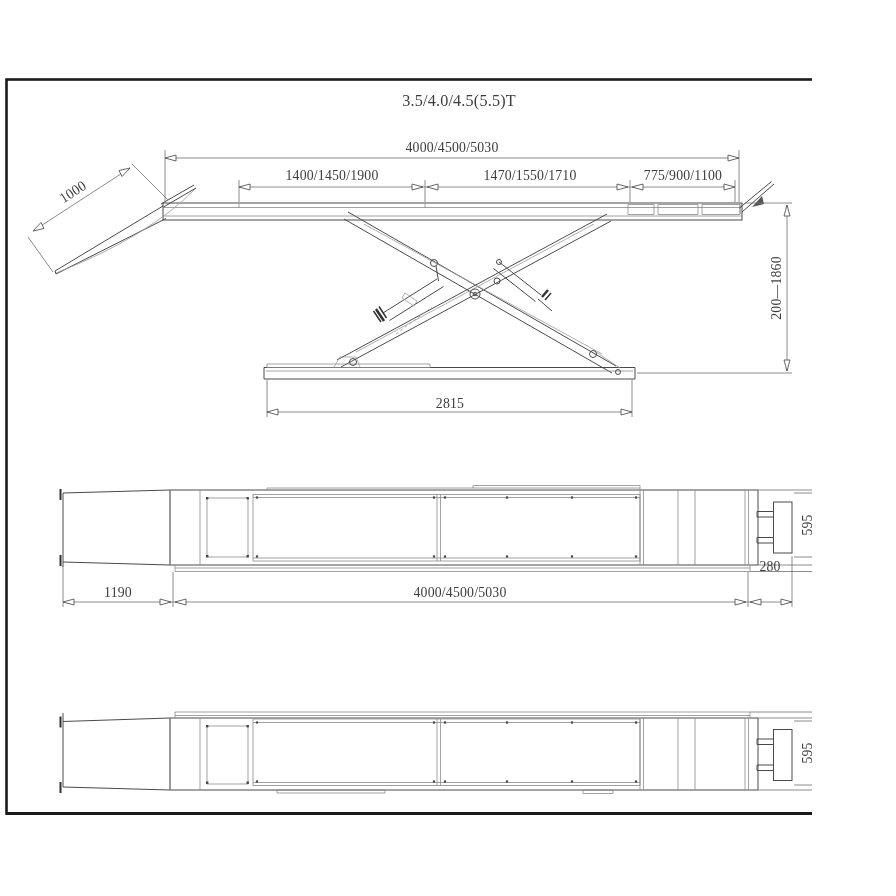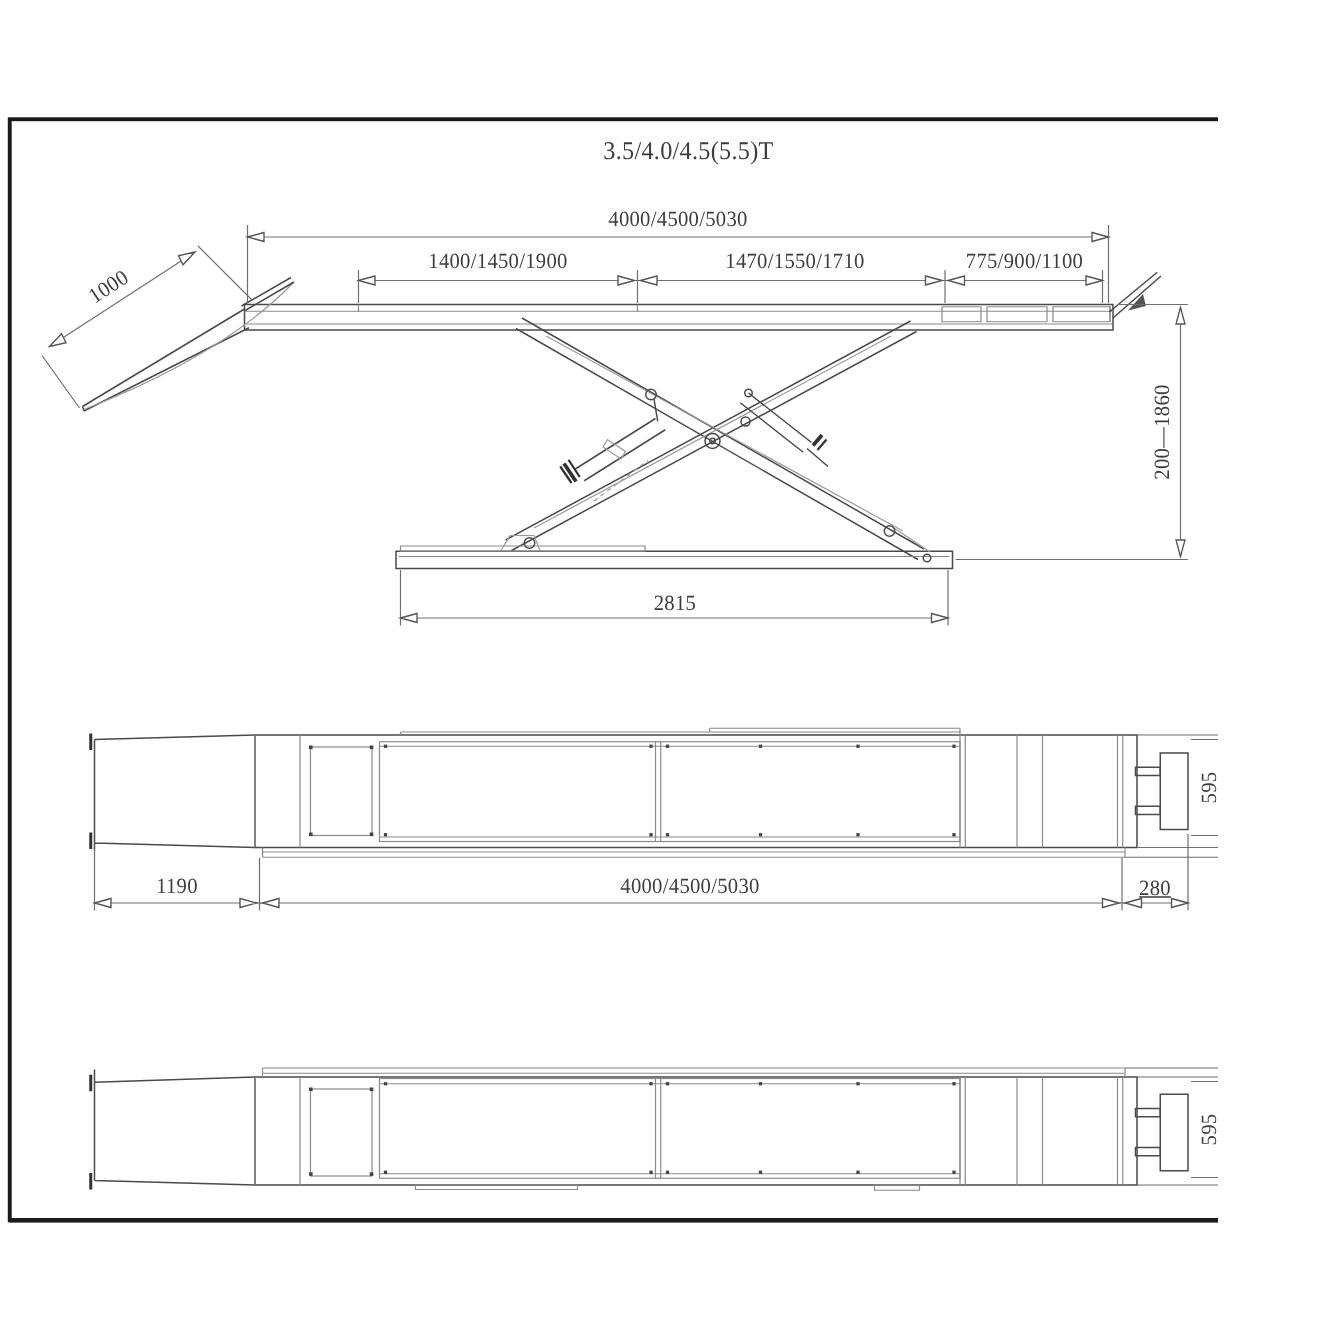--- a/index.html
+++ b/index.html
@@ -193,19 +193,19 @@
   <div class="lbl" style="left:452px;top:147px;">4000/4500/5030</div>
   <div class="lbl" style="left:332px;top:175px;">1400/1450/1900</div>
   <div class="lbl" style="left:530px;top:175px;">1470/1550/1710</div>
   <div class="lbl" style="left:683px;top:175px;">775/900/1100</div>
   <div class="lbl rot33" style="left:73px;top:192px;">1000</div>
   <div class="lbl rot90" style="left:776px;top:288px;">200—1860</div>
   <div class="lbl" style="left:450px;top:403px;">2815</div>
 
   <div class="lbl" style="left:118px;top:592px;">1190</div>
   <div class="lbl" style="left:460px;top:592px;">4000/4500/5030</div>
-  <div class="lbl" style="left:770px;top:593px;text-decoration:underline;">280</div>
+  <div class="lbl" style="left:770px;top:566px;">280</div>
   <div class="lbl rot90" style="left:807px;top:525px;">595</div>
   <div class="lbl rot90" style="left:842px;top:527px;">635</div>
   <div class="lbl rot90" style="left:839px;top:640px;">820/820/900</div>
   <div class="lbl rot90" style="left:807px;top:753px;">595</div>
   <div class="lbl rot90" style="left:842px;top:754px;">635</div>
 </div>
 
 </body></html>

